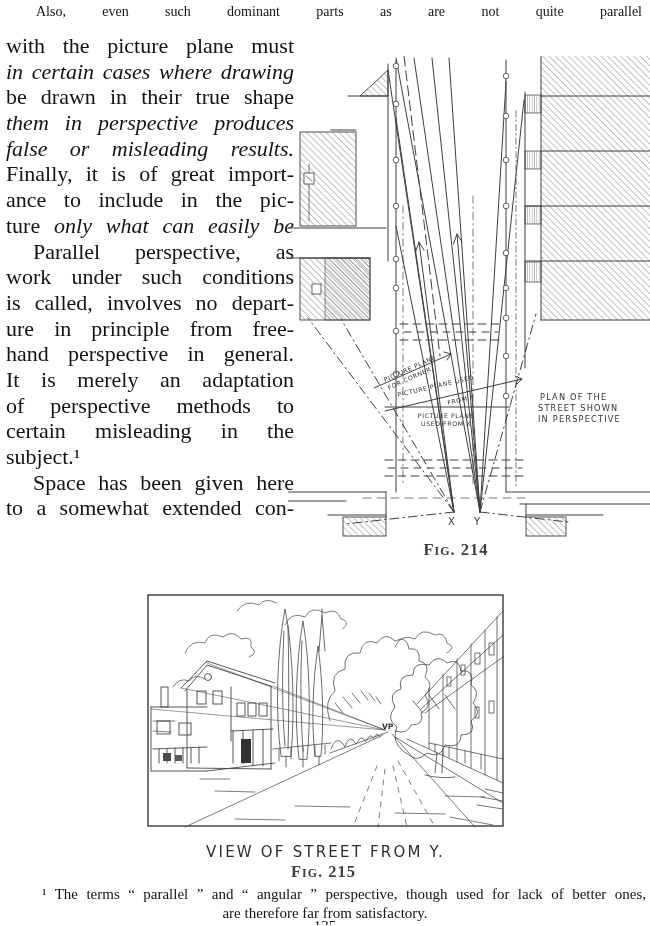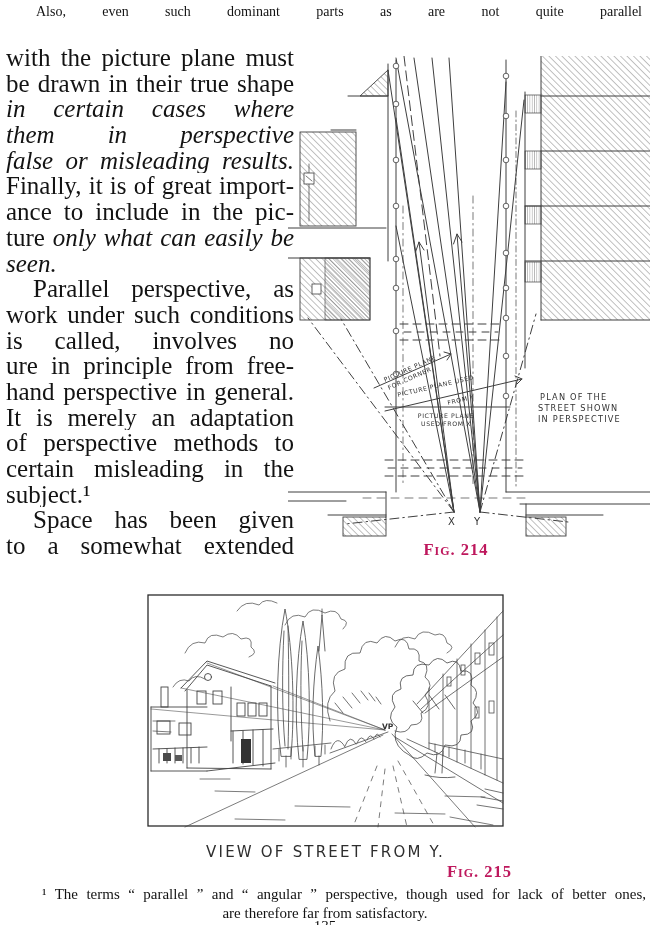--- a/index.html
+++ b/index.html
@@ -2,30 +2,30 @@
 <html><head>
 <meta charset="utf-8">
 <style>
   html,body{margin:0;padding:0;}
   body{width:650px;height:926px;position:relative;overflow:hidden;background:#ffffff;
        font-family:"Liberation Serif", serif;color:#131313;}
   .abs{position:absolute;}
   
   #intro-line{top:4px;left:8px;width:634px;height:26px;font-size:14px;
       text-indent:28px;text-align:justify;text-align-last:justify;overflow:hidden;}
-  #left-column{top:45px;left:6px;width:288px;font-size:25px;line-height:25.7px;}
+  #left-column{top:33px;left:6px;width:288px;font-size:22px;line-height:25.7px;}
   .bline{text-align:justify;text-align-last:justify;height:25.7px;overflow:hidden;}
   .bline.last{text-align-last:left;}
   .bline.indent span:first-child{padding-left:27px;}
   .it{font-style:italic;}
   
   .fig-caption{font-variant:small-caps;font-weight:600;font-size:16.5px;
-      letter-spacing:1px;text-align:center;color:#be185d;}
+      letter-spacing:1px;text-align:center;color:#404040;}
   #fig214-caption{top:540px;left:288px;width:336px;}
-  #fig215-caption{top:862px;left:151px;width:361px;text-align:right;}
+  #fig215-caption{top:862px;left:143px;width:361px;}
   #fig215-view-label{top:843px;left:145px;width:361px;text-align:center;
       font-family:"DejaVu Sans",sans-serif;font-size:15px;letter-spacing:2.2px;color:#2e2e2e;}
   
   #footnote{top:885px;left:4px;width:642px;font-size:15px;line-height:18.5px;}
   #footnote .fn1{text-indent:38px;text-align:justify;text-align-last:justify;height:18.5px;overflow:hidden;}
   #footnote .fn2{text-align:center;}
   
   #page-number{top:919px;left:300px;width:50px;height:6px;overflow:hidden;
       text-align:center;font-size:15px;line-height:15px;}
   
@@ -37,28 +37,27 @@
   .hand{font-family:"DejaVu Sans",sans-serif;fill:#333;}
   .sk{stroke:#444;fill:none;stroke-linecap:round;}
 </style>
 </head>
 <body>
 
 <div class="abs" id="intro-line">Also, even such dominant parts as are not quite parallel</div>
 
 <div class="abs" id="left-column">
     <div class="bline"><span>with the picture plane must</span></div>
+    <div class="bline"><span class="it">in certain cases where drawing</span></div>
     <div class="bline"><span>be drawn in their true shape</span></div>
-    <div class="bline"><span class="it">in certain cases where drawing</span></div>
     <div class="bline"><span class="it">them in perspective produces</span></div>
     <div class="bline"><span class="it">false or misleading results.</span></div>
     <div class="bline"><span>Finally, it is of great import-</span></div>
     <div class="bline"><span>ance to include in the pic-</span></div>
     <div class="bline"><span>ture </span><span class="it">only what can easily be</span></div>
-    <div class="bline last"><span class="it">seen.</span></div>
     <div class="bline indent"><span>Parallel perspective, as</span></div>
     <div class="bline"><span>work under such conditions</span></div>
     <div class="bline"><span>is called, involves no depart-</span></div>
     <div class="bline"><span>ure in principle from free-</span></div>
     <div class="bline"><span>hand perspective in general.</span></div>
     <div class="bline"><span>It is merely an adaptation</span></div>
     <div class="bline"><span>of perspective methods to</span></div>
     <div class="bline"><span>certain misleading in the</span></div>
     <div class="bline last"><span>subject.¹</span></div>
     <div class="bline indent"><span>Space has been given here</span></div>

